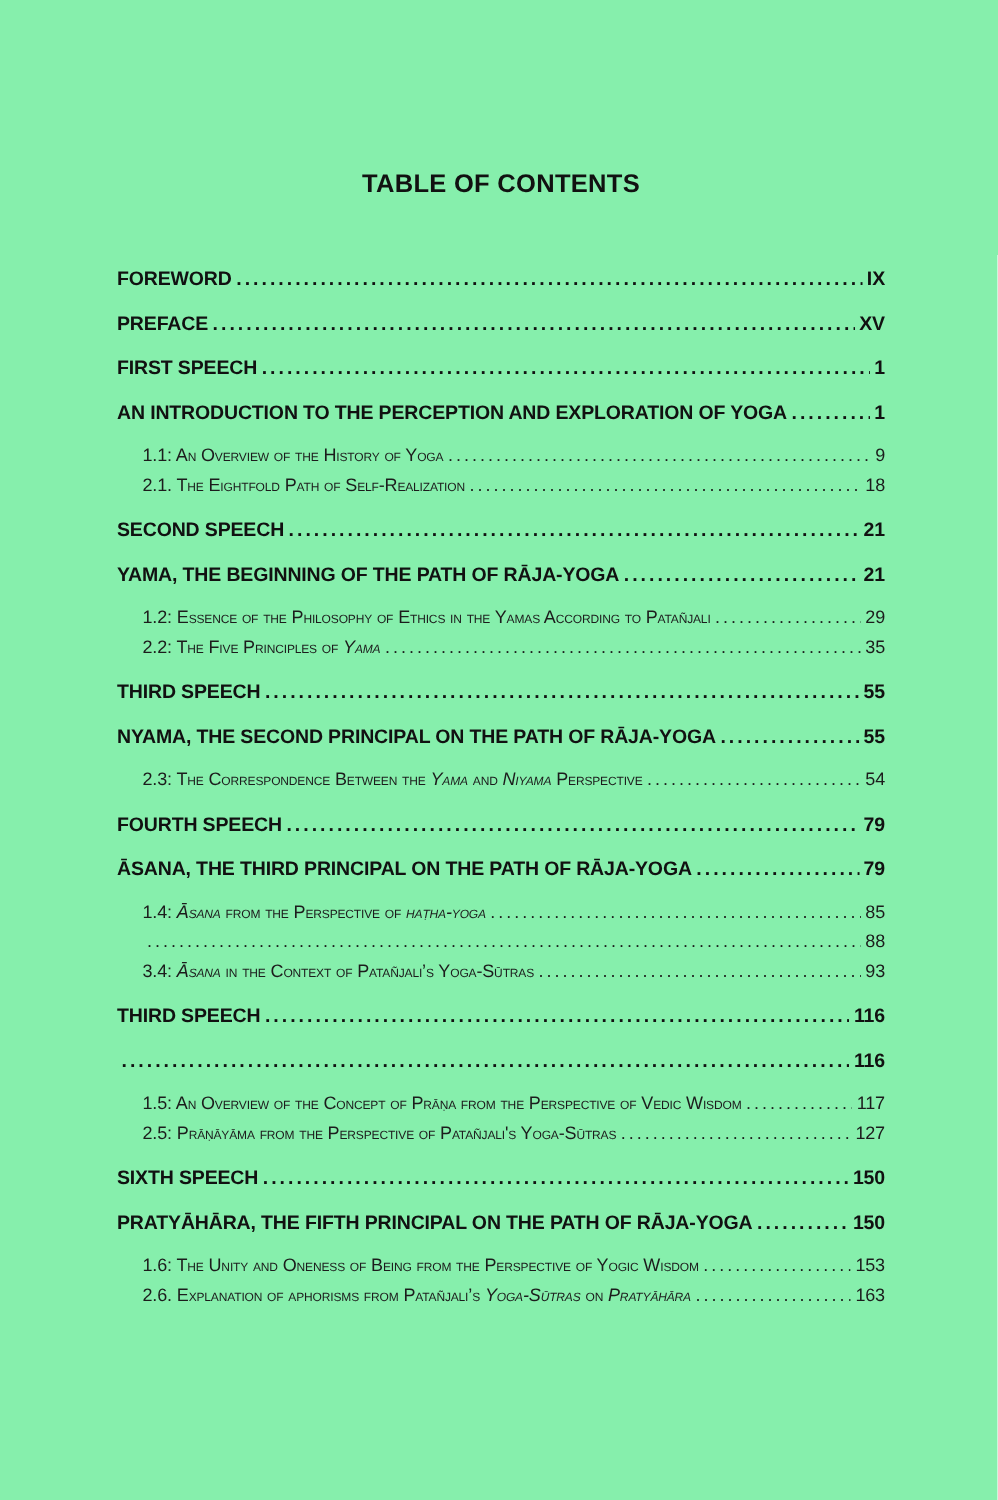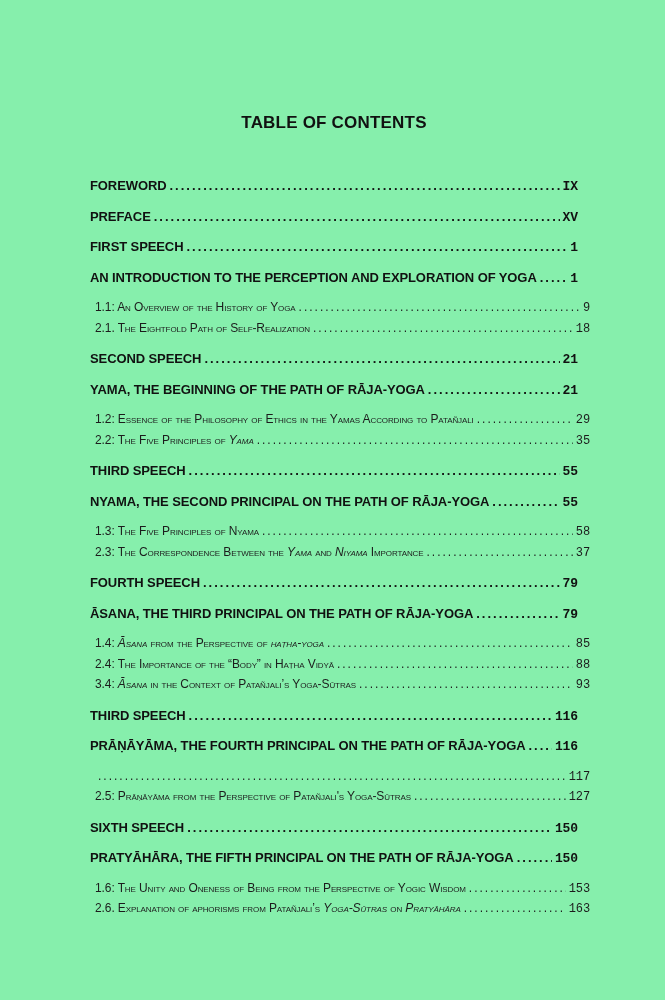--- a/index.html
+++ b/index.html
@@ -24,21 +24,21 @@
     color: #111111;
   }
   .entries { }
   .row {
     display: flex;
     align-items: baseline;
     line-height: 19.5px;
     white-space: nowrap;
   }
   .row.h1 {
-    margin: 10px 12px;
+    margin: 10px 0;
     font-size: 13px;
     font-weight: bold;
     letter-spacing: -0.1px;
     color: #111111;
   }
   .row.sub {
     margin: 0 0 0 17px;
     font-size: 12px;
     font-variant: small-caps;
     letter-spacing: -0.1px;
@@ -53,21 +53,20 @@
     margin-left: 3px;
     letter-spacing: 2px;
   }
   .leader::after {
     content: "..........................................................................................................................................................................................................";
   }
   .page-num {
     flex: 0 0 auto;
     margin-left: 3px;
     text-align: right;
-    font-family: Liberation Mono, monospace;
   }
 </style>
 </head>
 <body>
 
 <div class="page">
   <h1 class="title">TABLE OF CONTENTS</h1>
   <div class="entries" id="entries">
       <div class="row h1">
         <span class="label"><span>FOREWORD</span></span>
@@ -123,65 +122,59 @@
         <span class="label"><span>THIRD SPEECH</span></span>
         <span class="leader"></span>
         <span class="page-num">55</span>
       </div>
       <div class="row h1">
         <span class="label"><span>NYAMA, THE SECOND PRINCIPAL ON THE PATH OF RĀJA-YOGA</span></span>
         <span class="leader"></span>
         <span class="page-num">55</span>
       </div>
       <div class="row sub">
-        <span class="label"><span>1.3: The Five Principles of Nyama</span></span>
-        <span class="leader"></span>
-        <span class="page-num">58</span>
-      </div>
-      <div class="row sub">
-        <span class="label"><span>2.3: The Correspondence Between the </span><i>Yama</i><span> and </span><i>Niyama</i><span> Importance</span></span>
-        <span class="leader"></span>
-        <span class="page-num">37</span>
+        <span class="label"><span>2.3: The Correspondence Between the </span><i>Yama</i><span> and </span><i>Niyama</i><span> Perspective</span></span>
+        <span class="leader"></span>
+        <span class="page-num">54</span>
       </div>
       <div class="row h1">
         <span class="label"><span>FOURTH SPEECH</span></span>
         <span class="leader"></span>
         <span class="page-num">79</span>
       </div>
       <div class="row h1">
         <span class="label"><span>ĀSANA, THE THIRD PRINCIPAL ON THE PATH OF RĀJA-YOGA</span></span>
         <span class="leader"></span>
         <span class="page-num">79</span>
       </div>
       <div class="row sub">
         <span class="label"><span>1.4: </span><i>Āsana</i><span> from the Perspective of </span><i>haṭha-yoga</i></span>
         <span class="leader"></span>
         <span class="page-num">85</span>
       </div>
       <div class="row sub">
-        <span class="label"><span>2.4: The Importance of the “Body” in Haṭha Vidyā</span></span>
         <span class="leader"></span>
         <span class="page-num">88</span>
       </div>
       <div class="row sub">
         <span class="label"><span>3.4: </span><i>Āsana</i><span> in the Context of Patañjali’s Yoga-Sūtras</span></span>
         <span class="leader"></span>
         <span class="page-num">93</span>
       </div>
       <div class="row h1">
         <span class="label"><span>THIRD SPEECH</span></span>
         <span class="leader"></span>
         <span class="page-num">116</span>
       </div>
       <div class="row h1">
-        <span class="label"><span>PRĀṆĀYĀMA, THE FOURTH PRINCIPAL ON THE PATH OF RĀJA-YOGA</span></span>
         <span class="leader"></span>
         <span class="page-num">116</span>
       </div>
       <div class="row sub">
+        <span class="label"><span>1.5: An Overview of the Concept of Prāṇa from the Perspective of Vedic Wisdom</span></span>
         <span class="leader"></span>
         <span class="page-num">117</span>
       </div>
       <div class="row sub">
         <span class="label"><span>2.5: Prāṇāyāma from the Perspective of Patañjali's Yoga-Sūtras</span></span>
         <span class="leader"></span>
         <span class="page-num">127</span>
       </div>
       <div class="row h1">
         <span class="label"><span>SIXTH SPEECH</span></span>

